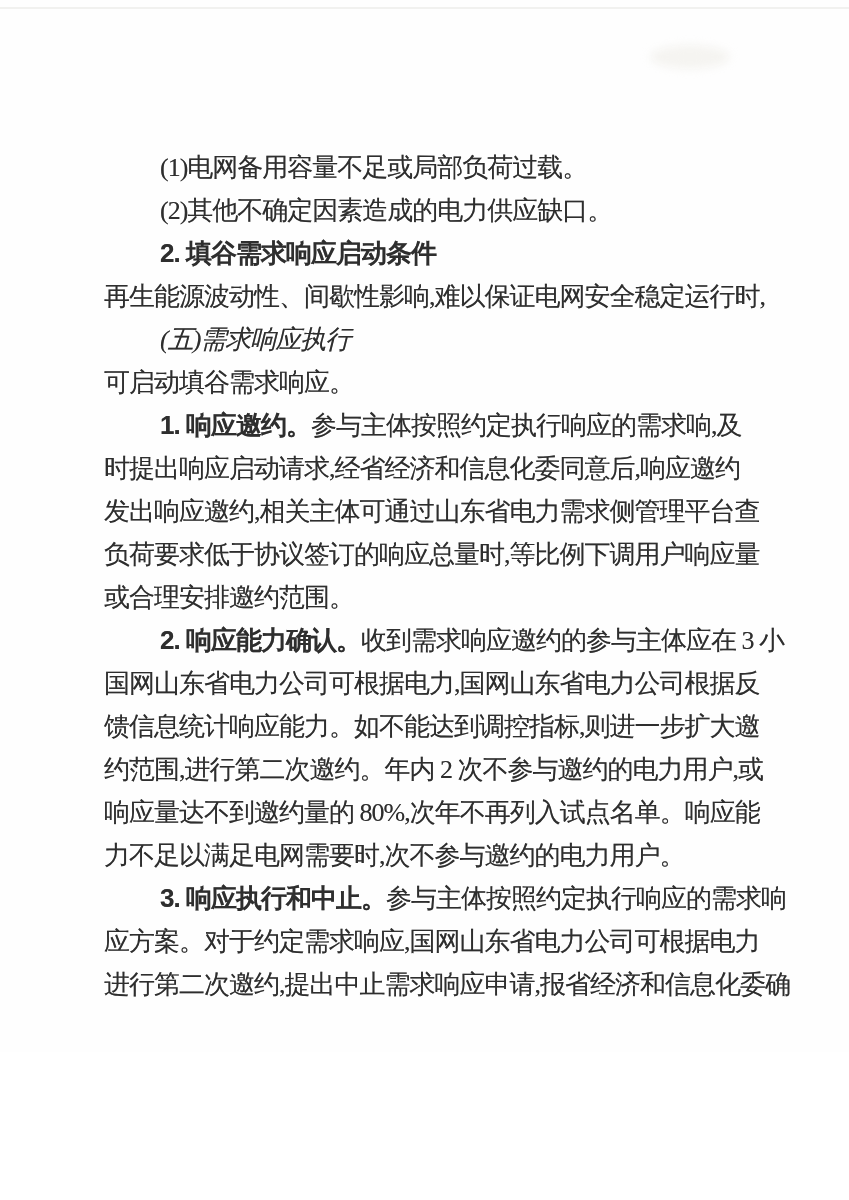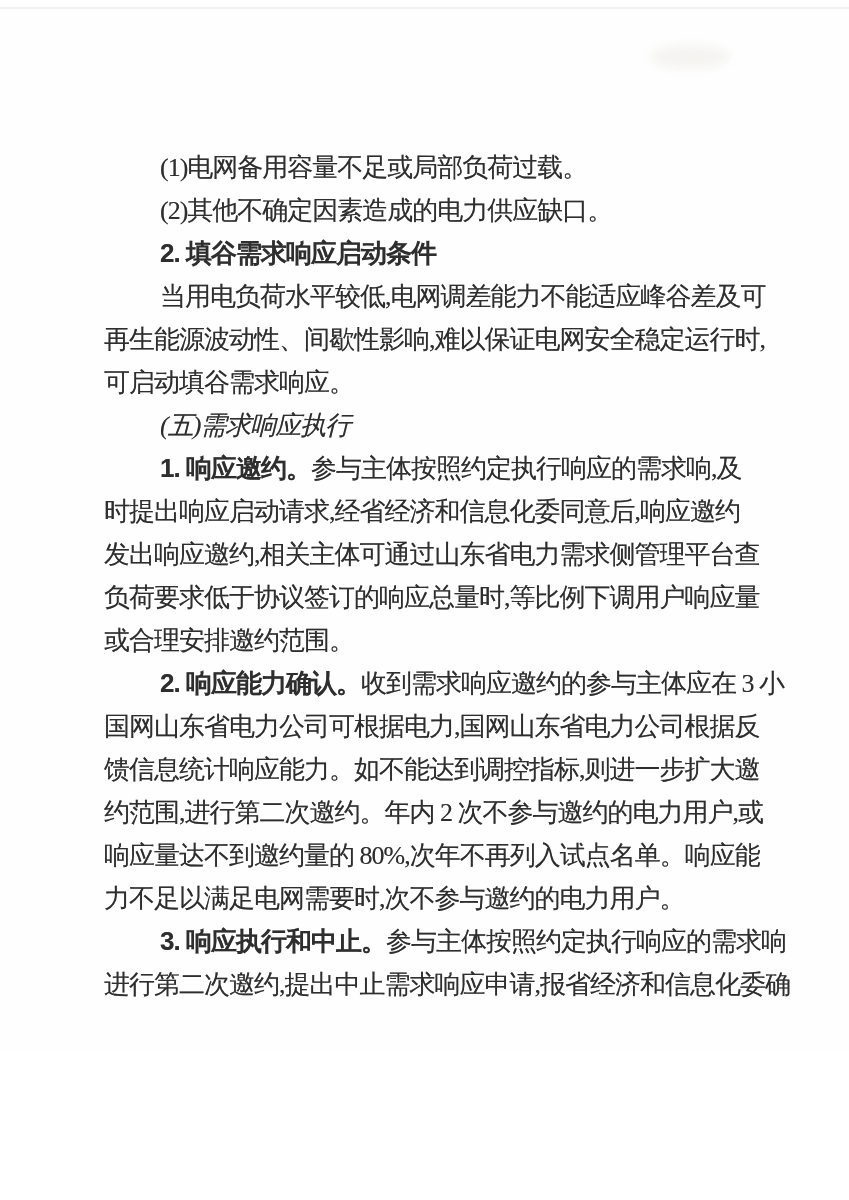--- a/index.html
+++ b/index.html
@@ -95,36 +95,36 @@
 
 <div class="page">
 
   <div class="scan-edge-top"></div>
   <div class="scan-smudge"></div>
 
   <div class="text-block" id="lines-container">
       <div class="line indent"><span class="seg-regular">(1)电网备用容量不足或局部负荷过载。</span></div>
       <div class="line indent"><span class="seg-regular">(2)其他不确定因素造成的电力供应缺口。</span></div>
       <div class="line indent"><span class="seg-bold">2. 填谷需求响应启动条件</span></div>
-      <div class="line indent"><span class="seg-regular">当用电负荷水平较低,电网调差能力不能适应峰谷差及可</span></div>
       <div class="line"><span class="seg-regular">再生能源波动性、间歇性影响,难以保证电网安全稳定运行时,</span></div>
+      <div class="line indent"><span class="seg-kai">(五)需求响应执行</span></div>
       <div class="line"><span class="seg-regular">可启动填谷需求响应。</span></div>
-      <div class="line indent"><span class="seg-kai">(五)需求响应执行</span></div>
       <div class="line indent"><span class="seg-bold">1. 响应邀约。</span><span class="seg-regular">参与主体按照约定执行响应的需求响,及</span></div>
       <div class="line"><span class="seg-regular">时提出响应启动请求,经省经济和信息化委同意后,响应邀约</span></div>
       <div class="line"><span class="seg-regular">发出响应邀约,相关主体可通过山东省电力需求侧管理平台查</span></div>
       <div class="line"><span class="seg-regular">负荷要求低于协议签订的响应总量时,等比例下调用户响应量</span></div>
       <div class="line"><span class="seg-regular">或合理安排邀约范围。</span></div>
       <div class="line indent"><span class="seg-bold">2. 响应能力确认。</span><span class="seg-regular">收到需求响应邀约的参与主体应在 3 小</span></div>
       <div class="line"><span class="seg-regular">国网山东省电力公司可根据电力,国网山东省电力公司根据反</span></div>
       <div class="line"><span class="seg-regular">馈信息统计响应能力。如不能达到调控指标,则进一步扩大邀</span></div>
       <div class="line"><span class="seg-regular">约范围,进行第二次邀约。年内 2 次不参与邀约的电力用户,或</span></div>
       <div class="line"><span class="seg-regular">响应量达不到邀约量的 80%,次年不再列入试点名单。响应能</span></div>
       <div class="line"><span class="seg-regular">力不足以满足电网需要时,次不参与邀约的电力用户。</span></div>
       <div class="line indent"><span class="seg-bold">3. 响应执行和中止。</span><span class="seg-regular">参与主体按照约定执行响应的需求响</span></div>
+      <div class="line"><span class="seg-regular">应方案。对于约定需求响应,国网山东省电力公司可根据电力</span></div>
       <div class="line"><span class="seg-regular">进行第二次邀约,提出中止需求响应申请,报省经济和信息化委确</span></div>
     </div>
 
   <div class="page-number">— 4 —</div>
 
   <div class="watermark">
     <span>
       <svg class="wechat-icon-svg" width="52" height="40" viewBox="0 0 52 40">
 
         <ellipse cx="19" cy="16" rx="15" ry="12.5" fill="none" stroke="#d4d4d2" stroke-width="2.2"></ellipse>

